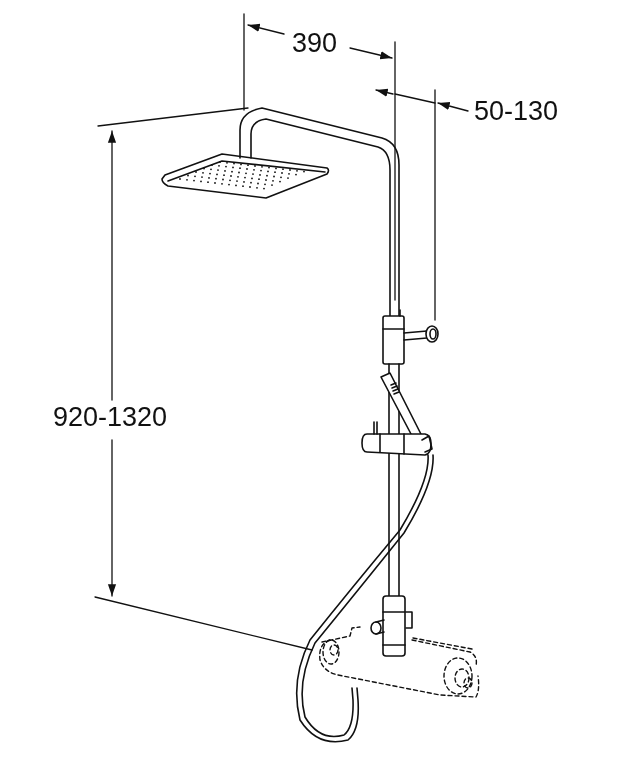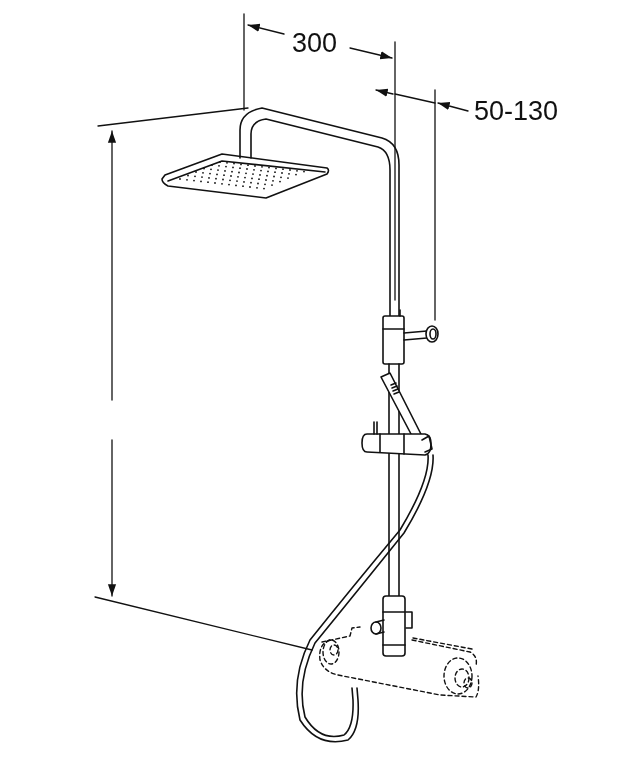--- a/index.html
+++ b/index.html
@@ -196,15 +196,16 @@
       <ellipse cx="334" cy="650" rx="4" ry="5"></ellipse>
       <ellipse cx="458" cy="676" rx="14" ry="18"></ellipse>
       <ellipse cx="462" cy="678" rx="7" ry="9"></ellipse>
       <ellipse cx="468" cy="683" rx="4" ry="5"></ellipse>
       <line x1="413" y1="638" x2="472" y2="649"></line>
     </g>
 
     <line x1="400" y1="310" x2="400" y2="316"></line>
   </svg>
 
-  <span id="lbl-width" class="dim-label">300</span>
+  <span id="lbl-width" class="dim-label">390</span>
   <span id="lbl-offset" class="dim-label">50-130</span>
+  <span id="lbl-height" class="dim-label">920-1320</span>
 </div>
 
 </body></html>

